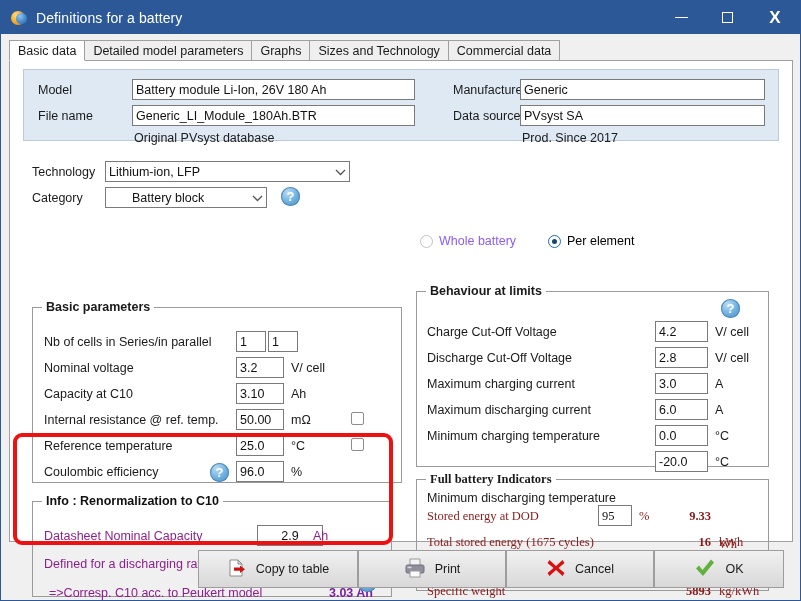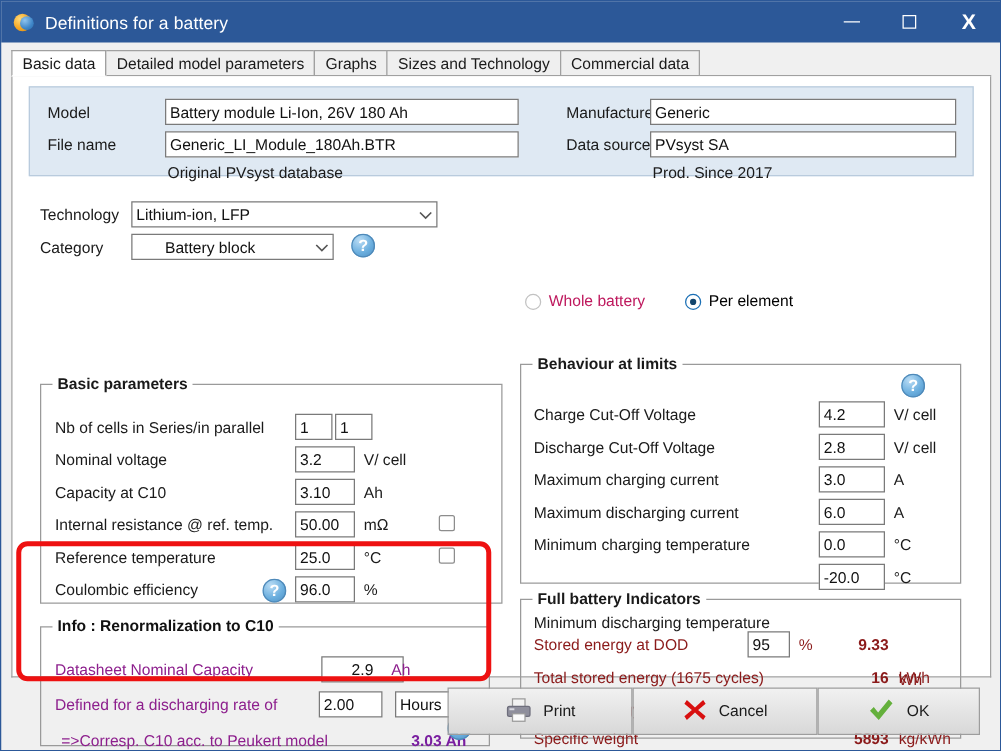--- a/index.html
+++ b/index.html
@@ -142,39 +142,39 @@
   .radio .dot {
     width: 13px; height: 13px; border-radius: 50%;
     border: 1px solid #9a9a9a; background: #fff; margin-right: 6px;
     position: relative; flex: 0 0 auto;
   }
   .radio.on .dot { border-color: #1a6fb5; }
   .radio.on .dot::after {
     content: ""; position: absolute; left: 3px; top: 3px;
     width: 5px; height: 5px; border-radius: 50%; background: #13466e;
   }
-  .radio.disabled { color: #be185d; }
+  .radio.disabled { color: #8b5cf6; }
   .radio.disabled .dot { border-color: #c2c2c2; }
   #radio-whole { left: 410px; top: 173px; }
   #radio-per   { left: 538px; top: 173px; }
 
   
   .group {
     position: absolute;
     border: 1px solid #9a9a9a;
   }
   .group > .gtitle {
     position: absolute; top: -8px; left: 9px;
     background: #ffffff; padding: 0 4px;
     font-size: 12.5px; font-weight: bold; color: #1a1a1a;
     white-space: nowrap;
   }
   #grp-basic { left: 22px; top: 246px; width: 370px; height: 176px; }
   #grp-beh   { left: 406px; top: 230px; width: 353px; height: 176px; }
-  #grp-full  { left: 406px; top: 418px; width: 353px; height: 112px; }
+  #grp-full  { left: 406px; top: 418px; width: 353px; height: 112px; font-family: Liberation Serif, serif; }
   #grp-info  { left: 22px; top: 440px; width: 360px; height: 96px; }
   #grp-info > .gtitle { color: #111; }
 
   .row { position: absolute; font-size: 12.5px; color: #1a1a1a; white-space: nowrap; }
   .unit { position: absolute; font-size: 12.5px; color: #1a1a1a; }
   .num {
     position: absolute; background: #ffffff; border: 1px solid #7a7a7a;
     height: 21px; font-size: 12.5px; color: #111; padding: 1px 3px;
     line-height: 18px;
   }
@@ -458,20 +458,30 @@
       <div class="row" id="ig-r3">=&gt;Corresp. C10 acc. to Peukert model</div>
       <div id="ig-val">3.03 Ah</div>
     </div>
     <div class="helpicon" id="help-c10">?</div>
 
   </div>
 
   <div id="redbox"></div>
 
   <div id="btnbar">
+    <div class="btn" id="btn-copy">
+      <span class="ico">
+        <svg width="20" height="20" viewBox="0 0 20 20">
+          <path d="M3 2 H11 L15 6 V18 H3 Z" fill="#ffffff" stroke="#8a8a8a" stroke-width="1"></path>
+          <path d="M11 2 L11 6 L15 6 Z" fill="#dcdcdc" stroke="#8a8a8a" stroke-width="1"></path>
+          <path d="M7 9.5 H13 V7.5 L18 11.2 L13 15 V12.8 H7 Z" fill="#cc1414"></path>
+        </svg>
+      </span>
+      <span>Copy to table</span>
+    </div>
 
     <div class="btn" id="btn-cancel">
       <span class="ico">
         <svg width="20" height="20" viewBox="0 0 20 20">
           <path d="M3.5 2 L10 8 L16.5 2 L18.5 5 L12.5 10 L18.5 15 L16.5 18 L10 12 L3.5 18 L1.5 15 L7.5 10 L1.5 5 Z" fill="#d81010"></path>
         </svg>
       </span>
       <span>Cancel</span>
     </div>
 

